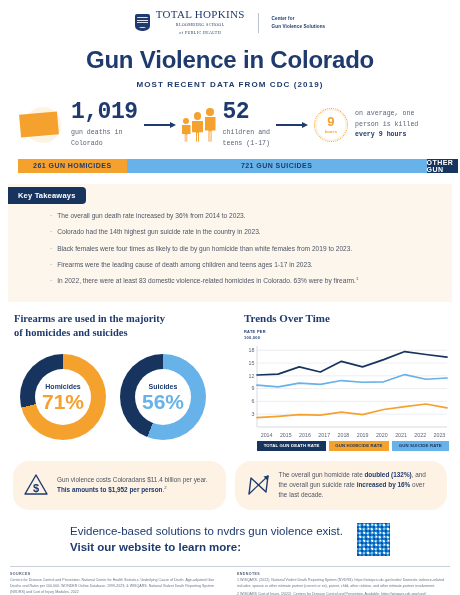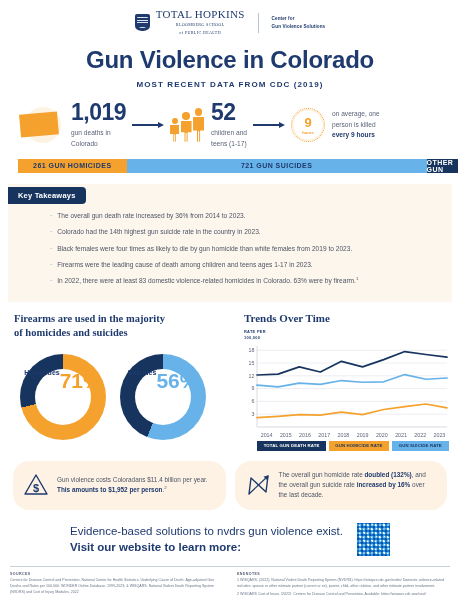--- a/index.html
+++ b/index.html
@@ -32,21 +32,21 @@
   .logo-div { width: 1px; height: 20px; background: #b9c2d4; margin: 0 7px; }
   .cgvs { font-size: 4.6px; font-weight: bold; line-height: 1.65; color: #1e3a6e; letter-spacing: .1px; }
 
   
   .title { text-align: center; font-size: 24px; font-weight: bold; color: #1e3a6e;
            margin-top: 10px; letter-spacing: -0.2px; }
   .subtitle { text-align: center; font-size: 8px; font-weight: bold; color: #1e3a6e;
               letter-spacing: 1.1px; margin-top: 6px; }
 
   
-  .stats { display: flex; padding: 12px 18px 0 18px; gap: 4px; }
+  .stats { display: flex; padding: 12px 18px 0 18px; gap: 4px; font-family: Liberation Mono, monospace; }
   .stat-block { display: flex; align-items: center; gap: 7px; }
   .co-icon { position: relative; width: 46px; height: 40px; flex: none; }
   .co-circle { position: absolute; left: 7px; top: 2px; width: 36px; height: 36px;
                border-radius: 50%; background: #fdf3e3; }
   .co-shape { position: absolute; left: 2px; top: 8px; width: 38px; height: 23px;
               background: #f5a12d; transform: rotate(-5deg); }
   .big-num { font-size: 23px; font-weight: bold; color: #1e3a6e; line-height: 1; letter-spacing: -.5px; }
   .stat-label { font-size: 6.6px; color: #5a6378; line-height: 1.55; margin-top: 4px; }
   .arrow { display: flex; align-items: center; flex: none; margin: 0 2px; }
   .arrow-line { width: 26px; height: 2px; background: #1e3a6e; }
@@ -91,21 +91,21 @@
   
   .mid { display: flex; padding: 10px 12px 0 14px; gap: 8px; }
   .panel-left { flex: 0 0 222px; }
   .panel-right { flex: 1; }
   .sec-title { font-size: 10.5px; font-weight: bold; color: #1e3a6e;
                line-height: 1.35; font-family: "Liberation Serif", serif; }
   .donuts { display: flex; gap: 14px; margin-top: 14px; padding-left: 6px; }
   .donut { position: relative; width: 86px; height: 86px; border-radius: 50%; }
   .donut .hole { position: absolute; left: 15px; top: 15px; right: 15px; bottom: 15px;
                  background: #fff; border-radius: 50%;
-                 display: flex; flex-direction: row; align-items: flex-start; justify-content: center; }
+                 display: flex; flex-direction: column; align-items: center; justify-content: center; }
   .donut-label { font-size: 7px; font-weight: bold; color: #1e3a6e; }
   .donut-pct { font-size: 21px; font-weight: bold; line-height: 1; margin-top: 1px; }
   .d1 .donut-pct { color: #f5a12d; }
   .d2 .donut-pct { color: #67b2e8; }
 
   
   .chart-title { font-size: 11px; font-weight: bold; color: #1e3a6e;
                  font-family: "Liberation Serif", serif; }
   .rate-label { font-size: 3.9px; font-weight: bold; color: #1e3a6e;
                 letter-spacing: .3px; line-height: 1.5; margin-top: 5px; }

